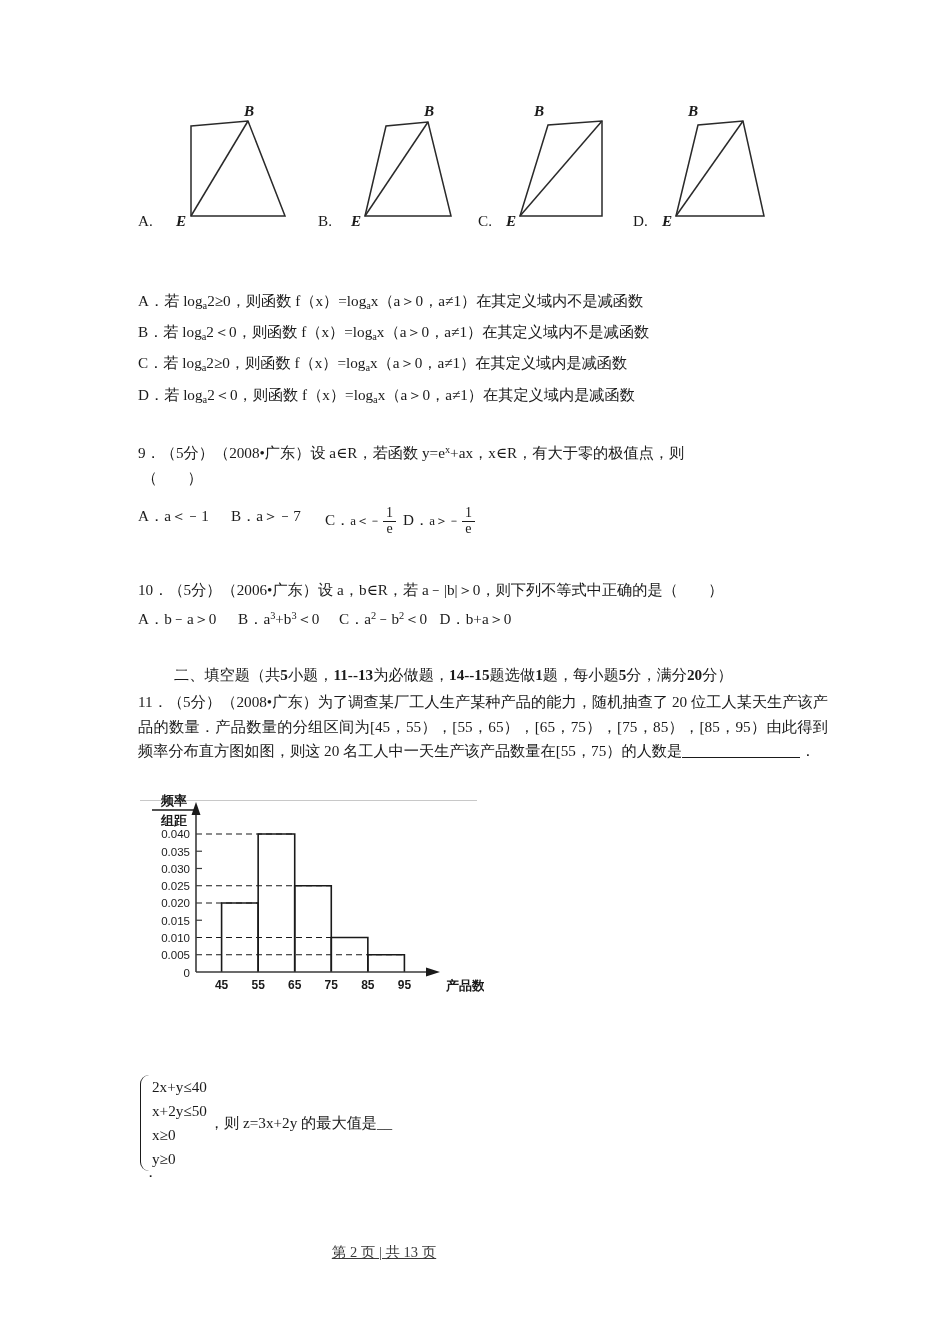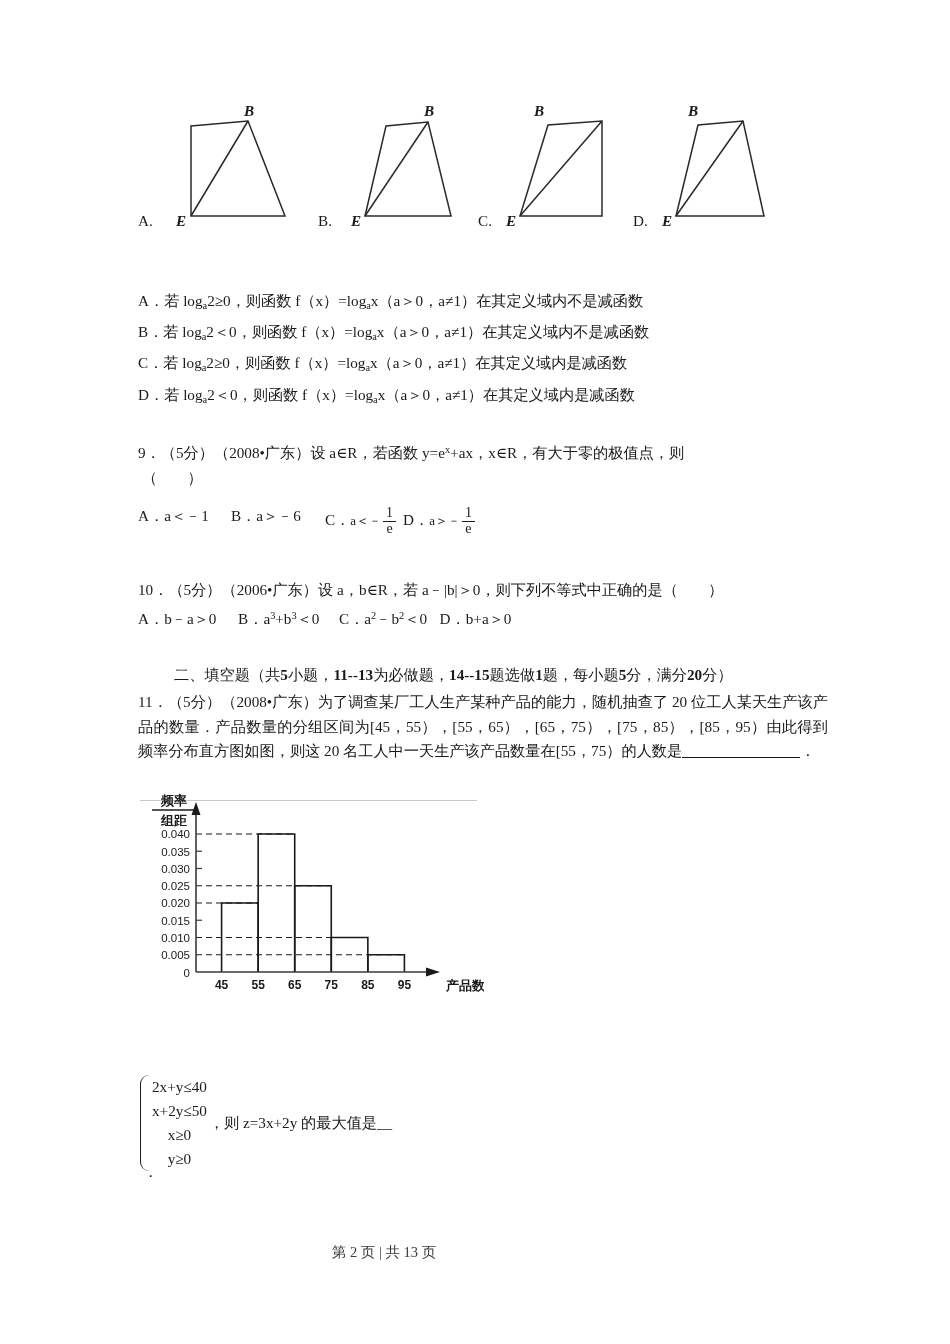--- a/index.html
+++ b/index.html
@@ -74,28 +74,28 @@
 
   
   #q12 { position:absolute; left:138px; top:1075px; width:690px; }
   #q12-row { display:flex; align-items:center; font-size:15.2px; }
   .brace-sys { display:flex; align-items:stretch; margin:0 2px; }
   .brace-sys .brace {
     width:9px; border-left:1.4px solid #1a1a1a;
     border-top-left-radius:9px; border-bottom-left-radius:9px;
     margin-right:3px;
   }
-  .sys-lines { display:flex; flex-direction:column; justify-content:center;align-items:center; }
+  .sys-lines { display:flex; flex-direction:column; justify-content:center; }
   .sys-lines div { line-height:1.58; font-size:15.2px; white-space:nowrap; }
   #q12-dot { position:absolute; left:143px; top:1162px; font-size:15.2px; }
 
   
   #footer {
     position:absolute; left:0; top:1243px; width:768px;
-    text-align:center; font-size:14.5px; color:#3a3a3a;
+    text-align:center; font-size:14.5px; color:#3a3a3a;text-decoration:underline;
   }
 </style>
 </head>
 <body>
 
 <div class="page">
 
   <div id="shape-row">
 
     <div class="shape-cell" style="left:0px;width:180px;">
@@ -157,21 +157,21 @@
   </div>
 
   <div id="q9">
     <div class="qtext">
       <span>9．（5分）（2008•广东）设 a∈R，若函数 y=e</span><sup>x</sup><span>+ax，x∈R，有大于零的极值点，则</span><br>
       <span class="paren">（　　）</span>
     </div>
     <div id="q9-opts">
       <span class="seg">A．a＜﹣1</span>
       <span style="width:22px;"></span>
-      <span class="seg">B．a＞﹣6</span>
+      <span class="seg">B．a＞﹣7</span>
       <span style="width:24px;"></span>
       <span class="seg">
         <span>C．</span><span class="small-a">a＜﹣</span><span class="frac">
             <span class="num">1</span>
             <span class="den">e</span>
           </span>
       </span>
       <span style="width:6px;"></span>
       <span class="seg">
         <span>D．</span><span class="small-a">a＞﹣</span><span class="frac">

